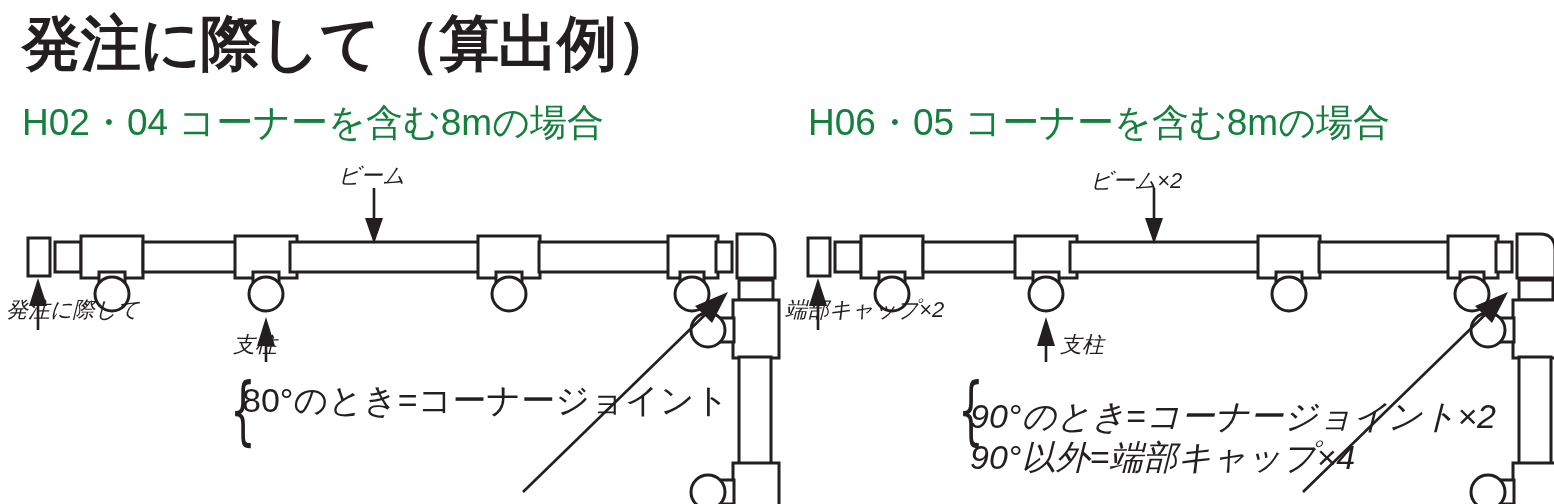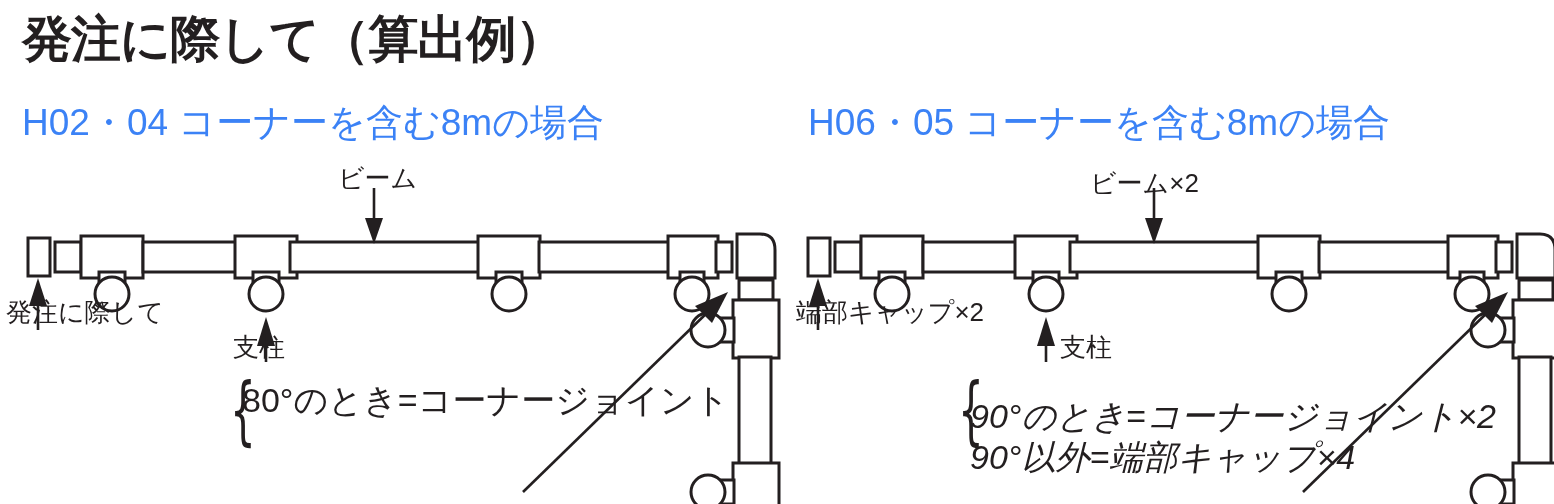--- a/index.html
+++ b/index.html
@@ -7,54 +7,55 @@
     width:1554px;height:504px;
     font-family:"Liberation Sans","DejaVu Sans",sans-serif;
     color:#231f20;
     overflow:hidden;
     position:relative;
   }
   .page{position:relative;width:1554px;height:504px;}
 
   .title{
     position:absolute;left:22px;top:14px;
-    font-size:50px;font-weight:bold;
+    font-size:60px;font-weight:bold;
     letter-spacing:-1px;
     color:#231f20;
     white-space:nowrap;
     line-height:1;
   }
 
   .subhead{
     position:absolute;top:104px;
     font-size:37px;font-weight:400;
-    color:#3b82f6;
+    color:#15803d;
     white-space:nowrap;
     line-height:1;
     letter-spacing:0px;
   }
   .subhead.left{left:22px;}
   .subhead.right{left:808px;}
 
   .diagram{position:absolute;top:160px;}
   .diagram.left{left:0px;}
   .diagram.right{left:780px;}
 
   svg{display:block;overflow:visible;}
   .stroke{fill:#ffffff;stroke:#231f20;stroke-width:3;}
   .solid{fill:#231f20;stroke:none;}
   .line{stroke:#231f20;stroke-width:2.6;fill:none;}
 
   .lbl{
     position:absolute;
-    font-size:26px;
+    font-size:22px;
     color:#231f20;
     white-space:nowrap;
     line-height:1;
     font-family:"Liberation Sans","DejaVu Sans",sans-serif;
+    font-style:italic;
   }
 
   .brace{
     position:absolute;
     font-size:74px;
     line-height:1;
     color:#231f20;
     font-family:"DejaVu Sans",sans-serif;
     transform:scaleX(0.55);
     transform-origin:left center;
@@ -198,21 +199,21 @@
       <polygon class="solid" points="38,118 29,146 47,146"></polygon>
 
       <line class="line" x1="266" y1="202" x2="266" y2="176"></line>
       <polygon class="solid" points="266,157 257,186 275,186"></polygon>
 
       <line class="line" x1="523" y1="332" x2="712" y2="148"></line>
       <polygon class="solid" points="728,132 695,146 712,163"></polygon>
     </svg>
 
     <div class="lbl" style="left:310px;top:10px;">ビーム×2</div>
-    <div class="lbl" style="left:16px;top:139px;">端部キャップ×2</div>
+    <div class="lbl" style="left:5px;top:139px;">端部キャップ×2</div>
     <div class="lbl" style="left:280px;top:174px;">支柱</div>
 
     <div class="brace" style="left:178px;top:213px;">{</div>
     <div class="cond" style="left:190px;top:236px;font-style:italic;">
       <div>90°のとき=コーナージョイント×2</div>
       <div>90°以外=端部キャップ×4</div>
     </div>
   </div>
 
 </div>

